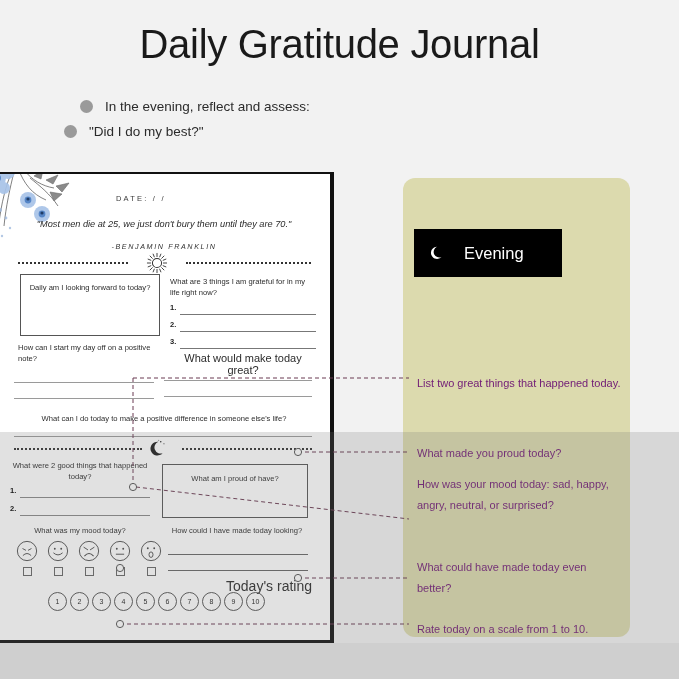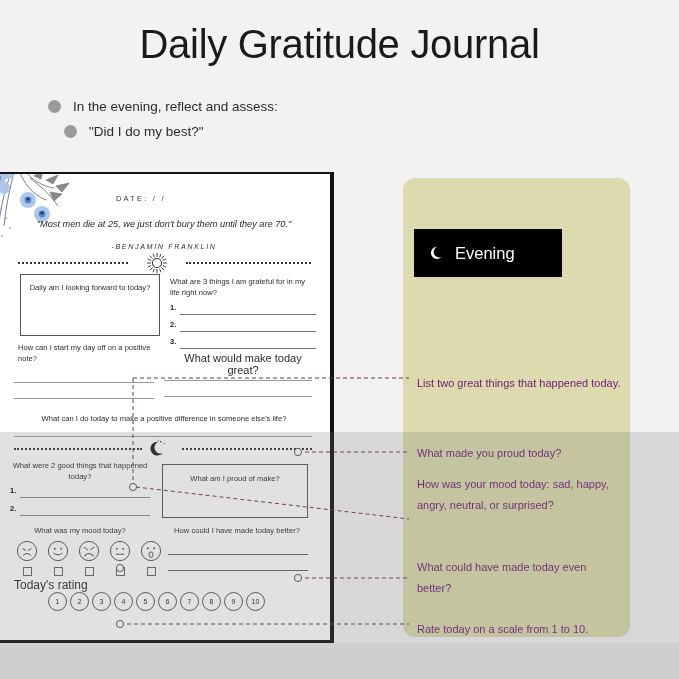--- a/index.html
+++ b/index.html
@@ -12,21 +12,21 @@
   
   #header{position:absolute;left:0;top:0;width:679px;height:160px;background:#f2f2f2;}
   #page-title{
     position:absolute;left:0;top:22px;width:679px;text-align:center;
     font-size:40px;font-weight:400;color:#1a1a1a;letter-spacing:-0.3px;
     font-family:"Liberation Sans",sans-serif;
   }
   .bullet-row{position:absolute;display:flex;align-items:center;gap:12px;}
   .bullet-dot{width:13px;height:13px;border-radius:50%;background:#9a9a9a;flex:none;}
   .bullet-text{font-size:13.5px;color:#2b2b2b;white-space:nowrap;}
-  #bullet-0{left:48px;top:99px;}
+  #bullet-0{left:80px;top:99px;}
   #bullet-1{left:64px;top:124px;}
 
   
   #overlay-band{
     position:absolute;left:0;top:432px;width:679px;height:247px;
     background:rgba(120,120,120,0.22);z-index:40;pointer-events:none;
   }
   #overlay-bottom{
     position:absolute;left:0;top:643px;width:679px;height:36px;
     background:#cfcfcf;z-index:41;
@@ -88,37 +88,37 @@
   #lbl-mood{left:14px;top:352px;width:140px;text-align:center;font-size:7.6px;}
   #lbl-better{left:166px;top:352px;width:150px;text-align:center;font-size:7.6px;}
 
   #faces{position:absolute;left:20px;top:366px;width:145px;height:36px;}
   .face{position:absolute;width:22px;height:22px;}
   .chk{position:absolute;width:7px;height:7px;border:1px solid #666;top:27px;}
 
   #bl-1{position:absolute;left:172px;top:380px;width:140px;border-top:1px solid #666;}
   #bl-2{position:absolute;left:172px;top:396px;width:140px;border-top:1px solid #666;}
 
-  #lbl-rating{left:18px;top:404px;width:298px;text-align:left;font-size:12px;}
+  #lbl-rating{left:18px;top:404px;width:298px;text-align:right;font-size:14px;}
   #rating-row{position:absolute;left:52px;top:418px;display:flex;gap:3px;}
   .rcircle{width:17px;height:17px;border:1px solid #555;border-radius:50%;
     display:flex;align-items:center;justify-content:center;font-size:7px;color:#222;}
 
   
   #annotation-panel{
     position:absolute;left:403px;top:178px;width:227px;height:459px;
     background:#dcdaae;border-radius:12px;z-index:20;
   }
   #evening-badge{
     position:absolute;left:11px;top:51px;width:148px;height:48px;
     background:#000;display:flex;align-items:center;gap:10px;padding-left:14px;
     box-sizing:border-box;
   }
   #moon-badge-icon{width:17px;height:17px;flex:none;}
-  #evening-label{color:#fff;font-size:16.5px;}
+  #evening-label{color:#fff;font-size:16.5px;margin-left:9px;}
 
   .note{position:absolute;left:14px;width:205px;font-size:11px;line-height:21px;color:#701a75;}
   #note-0{top:195px;}
   #note-1{top:265px;}
   #note-2{top:296px;}
   #note-3{top:379px;}
   #note-4{top:441px;}
 
   
   #connectors{position:absolute;left:0;top:0;width:679px;height:679px;z-index:35;pointer-events:none;}
@@ -252,24 +252,24 @@
   <div class="gnum" id="gn-1">
     <span class="n">1.</span>
     <span class="ln"></span>
   </div>
   <div class="gnum" id="gn-2">
     <span class="n">2.</span>
     <span class="ln"></span>
   </div>
 
   <div id="box-proud"></div>
-  <div class="jp" id="lbl-proud">What am I proud of make?</div>
+  <div class="jp" id="lbl-proud">What am I proud of have?</div>
 
   <div class="jp" id="lbl-mood">What was my mood today?</div>
-  <div class="jp" id="lbl-better">How could I have made today better?</div>
+  <div class="jp" id="lbl-better">How could I have made today looking?</div>
 
   <div id="faces">
     <svg class="face" style="left:0" viewBox="0 0 24 24">
       <circle cx="12" cy="12" r="10.5" fill="none" stroke="#444" stroke-width="1"></circle>
       <path d="M7.5 9.5 l3 1.6 M16.5 9.5 l-3 1.6" stroke="#444" stroke-width="1" fill="none" stroke-linecap="round"></path>
       <path d="M7.5 17 Q12 12.5 16.5 17" fill="none" stroke="#444" stroke-width="1"></path>
     </svg>
     <svg class="face" style="left:31px" viewBox="0 0 24 24">
       <circle cx="12" cy="12" r="10.5" fill="none" stroke="#444" stroke-width="1"></circle>
       <circle cx="8.5" cy="9.5" r="1" fill="#444"></circle>

